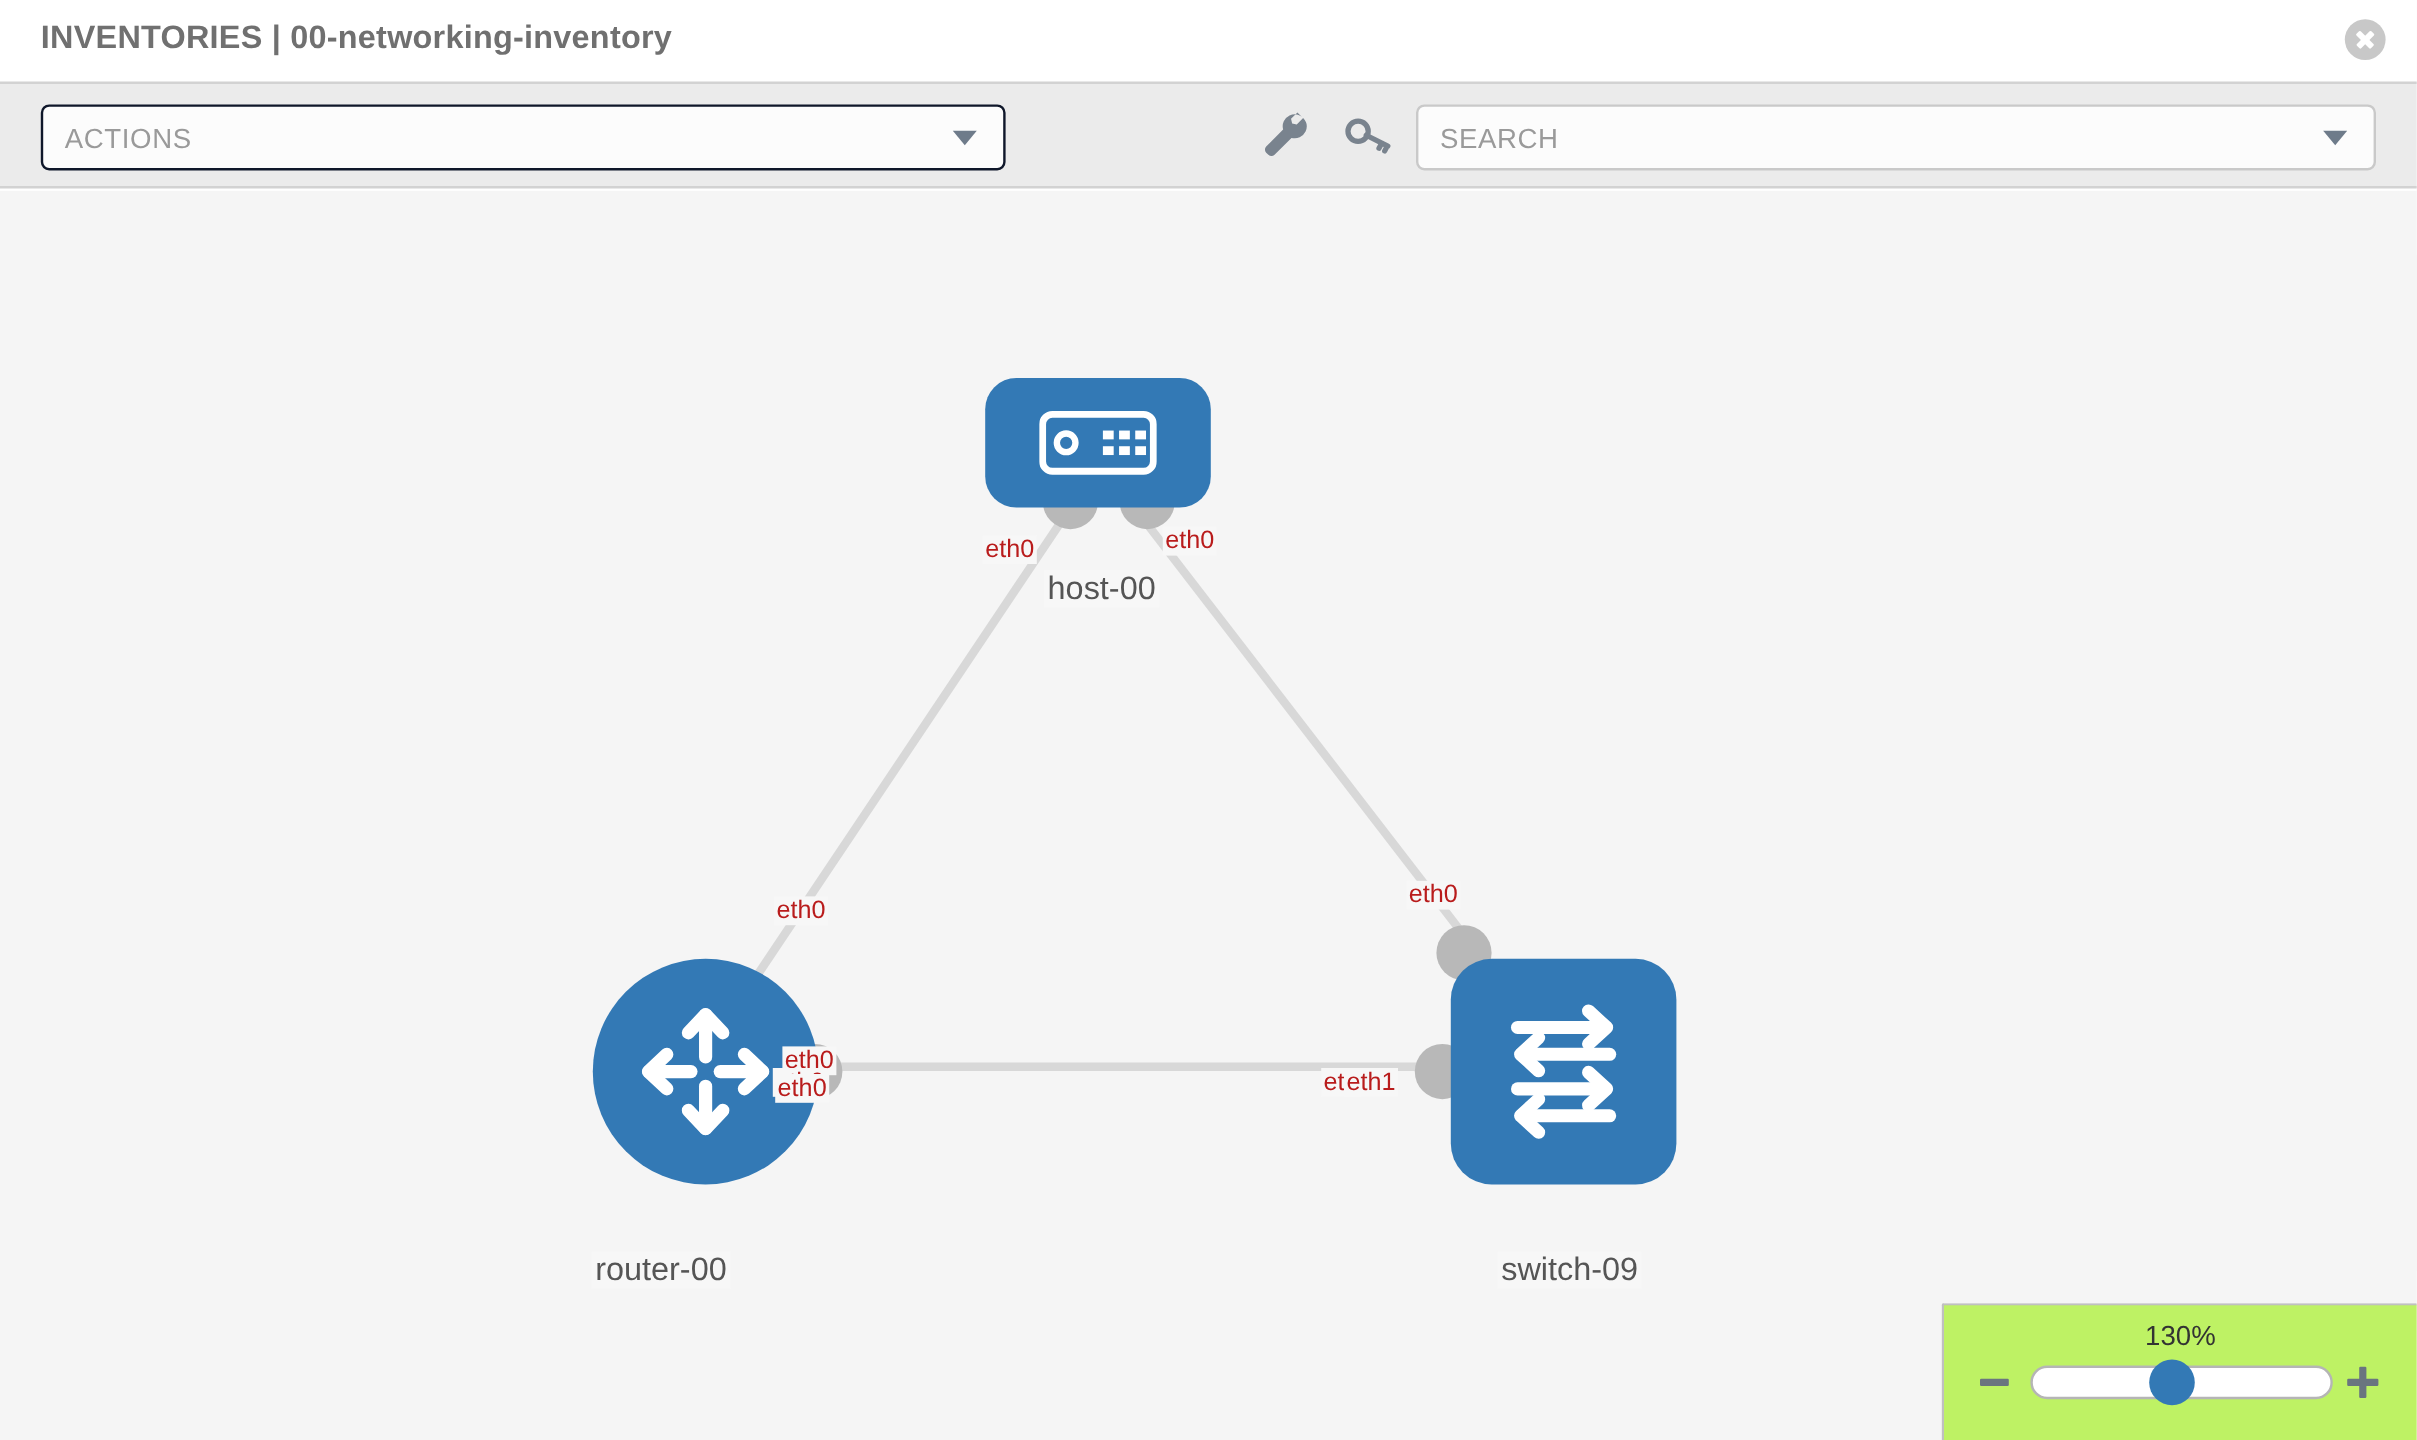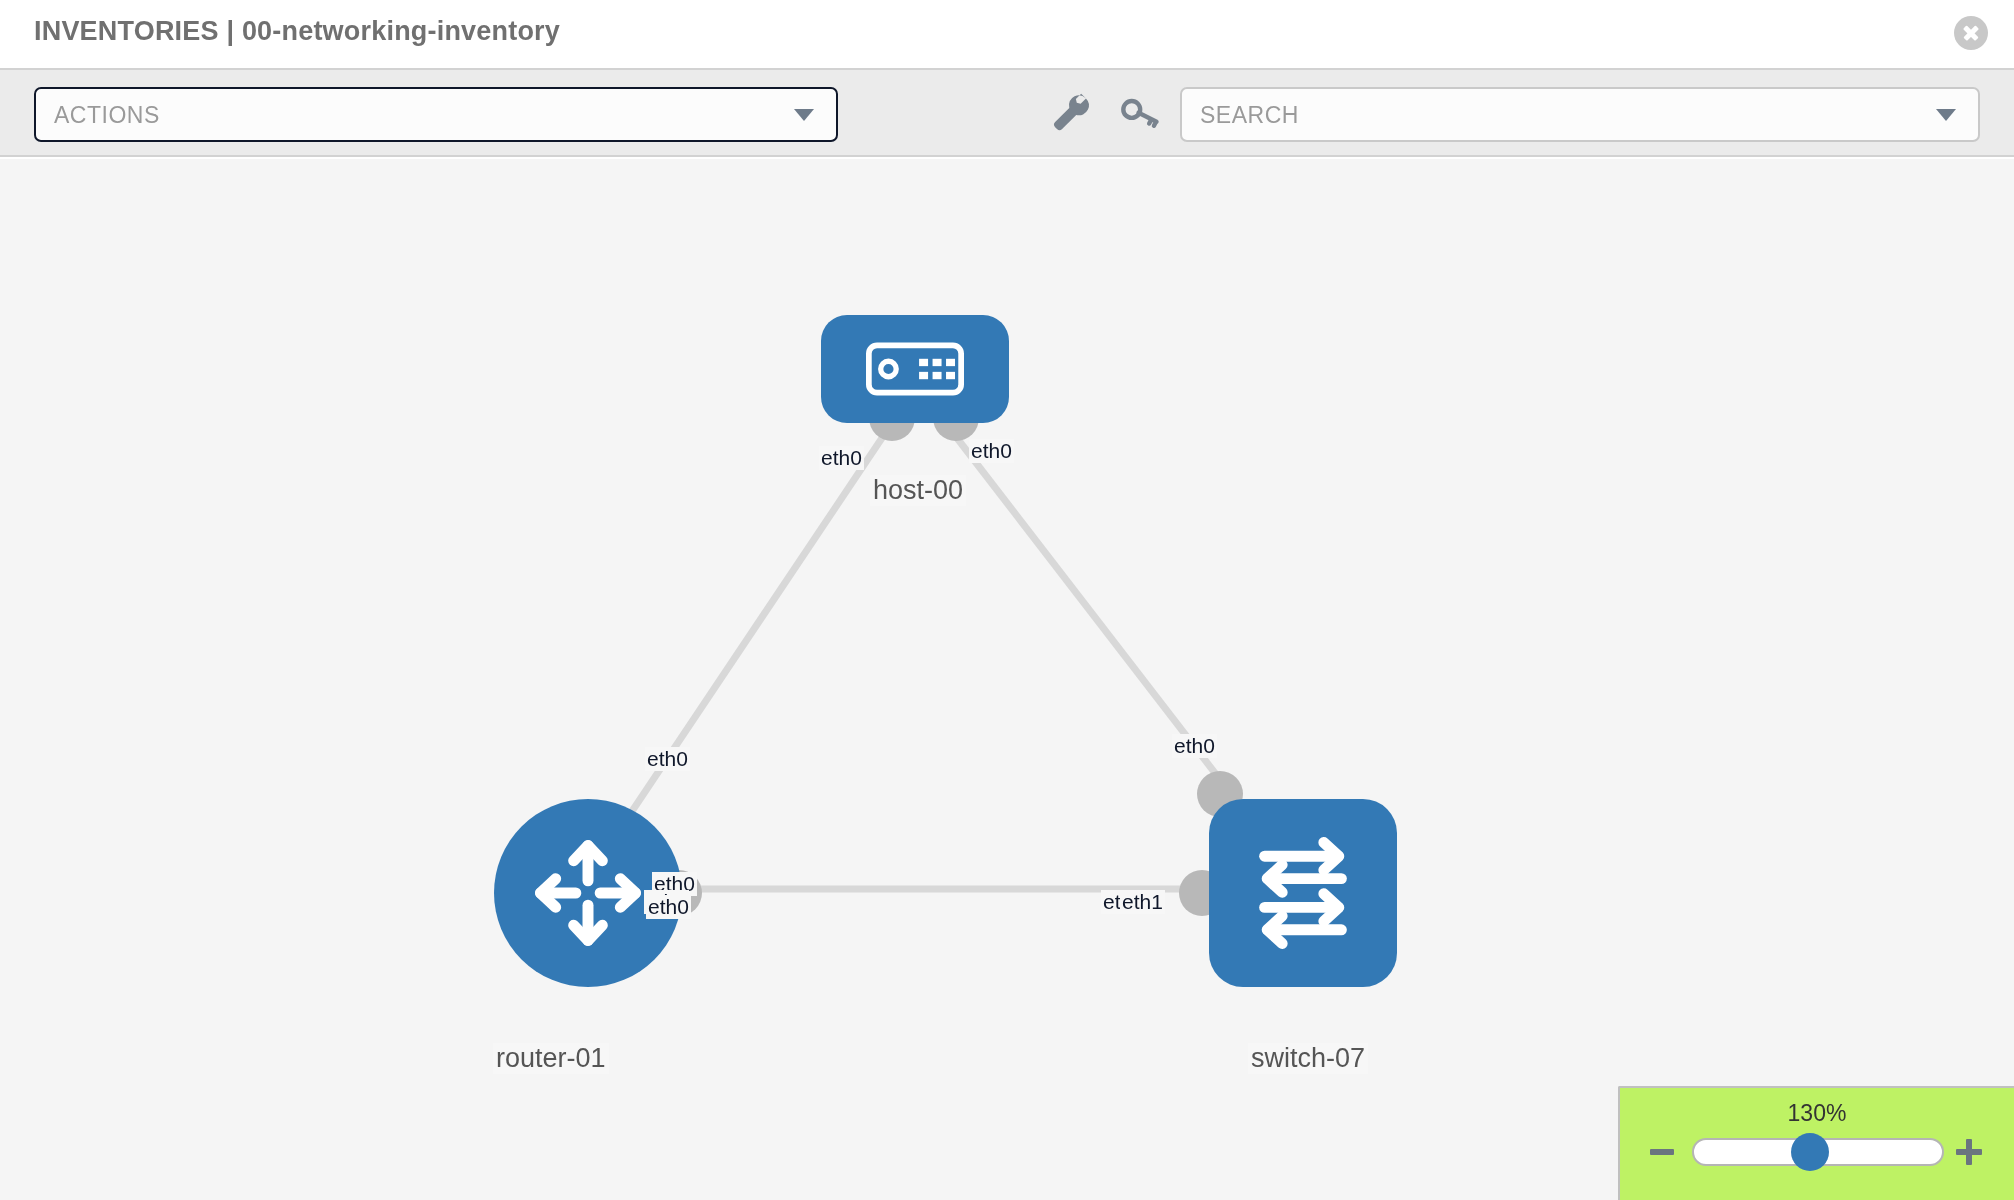--- a/index.html
+++ b/index.html
@@ -86,21 +86,21 @@
     position: absolute; white-space: nowrap;
     font-size: 27px; color: #555555;
     background: #f7f7f7; padding: 0 3px; margin-top: 47px;
   }
   .port {
     position: absolute; width: 46px; height: 46px; border-radius: 50%;
     background: #b8b8b8; cursor: pointer;
   }
   .edge-label {
     position: absolute; white-space: nowrap;
-    font-size: 21px; color: #0f172a;
+    font-size: 21px; color: #b91c1c;
     background: #f7f7f7; padding: 0 2px;
   }
 
   
   #host-shape { width: 188px; height: 108px; border-radius: 26px; left: 0; top: 0; }
   
   #router-shape { width: 188px; height: 188px; border-radius: 50%; left: 0; top: 0; }
   
   #switch-shape { width: 188px; height: 188px; border-radius: 34px; left: 0; top: 0; }
 
@@ -211,21 +211,21 @@
               <path d="M15.3 9.4 L20 4.4 L24.7 9.4"></path>
             <path d="M20 35.5 V24"></path>
               <path d="M15.3 30.6 L20 35.6 L24.7 30.6"></path>
             <path d="M4.5 20 H16"></path>
               <path d="M9.4 15.3 L4.4 20 L9.4 24.7"></path>
             <path d="M35.5 20 H24"></path>
               <path d="M30.6 15.3 L35.6 20 L30.6 24.7"></path>
           </g>
         </svg>
       </div>
-      <div class="node-label" style="left:-1px; top:197px;">router-01</div>
+      <div class="node-label" style="left:-1px; top:197px;">router-00</div>
       <div class="edge-label" style="left:158px; top:73px;">eth0</div>
     </div>
 
     <div class="edge-label" style="left:644px; top:731px; position:absolute;">eth0</div>
     <div class="edge-label" style="left:646px; top:736px; position:absolute;">eth0</div>
 
     <div class="edge-label" style="left:645px; top:588px; position:absolute;">eth0</div>
     <div class="edge-label" style="left:1172px; top:575px; position:absolute;">eth0</div>
 
     <div class="edge-label" style="left:1101px; top:731px; position:absolute;">eth</div>
@@ -241,21 +241,21 @@
               <path d="M26.5 4.2 L31.2 8.5 L26.5 12.8"></path>
             <path d="M32 15.5 H9"></path>
               <path d="M13.5 11.2 L8.8 15.5 L13.5 19.8"></path>
             <path d="M8 24.5 H31"></path>
               <path d="M26.5 20.2 L31.2 24.5 L26.5 28.8"></path>
             <path d="M32 31.5 H9"></path>
               <path d="M13.5 27.2 L8.8 31.5 L13.5 35.8"></path>
           </g>
         </svg>
       </div>
-      <div class="node-label" style="left:39px; top:197px;">switch-07</div>
+      <div class="node-label" style="left:39px; top:197px;">switch-09</div>
     </div>
 
   </div>
 
   <div class="zoom-panel">
     <div class="zoom-value">130%</div>
     <div class="zoom-minus"></div>
     <div class="zoom-track"></div>
     <div class="zoom-thumb"></div>
     <div class="zoom-plus"></div>

